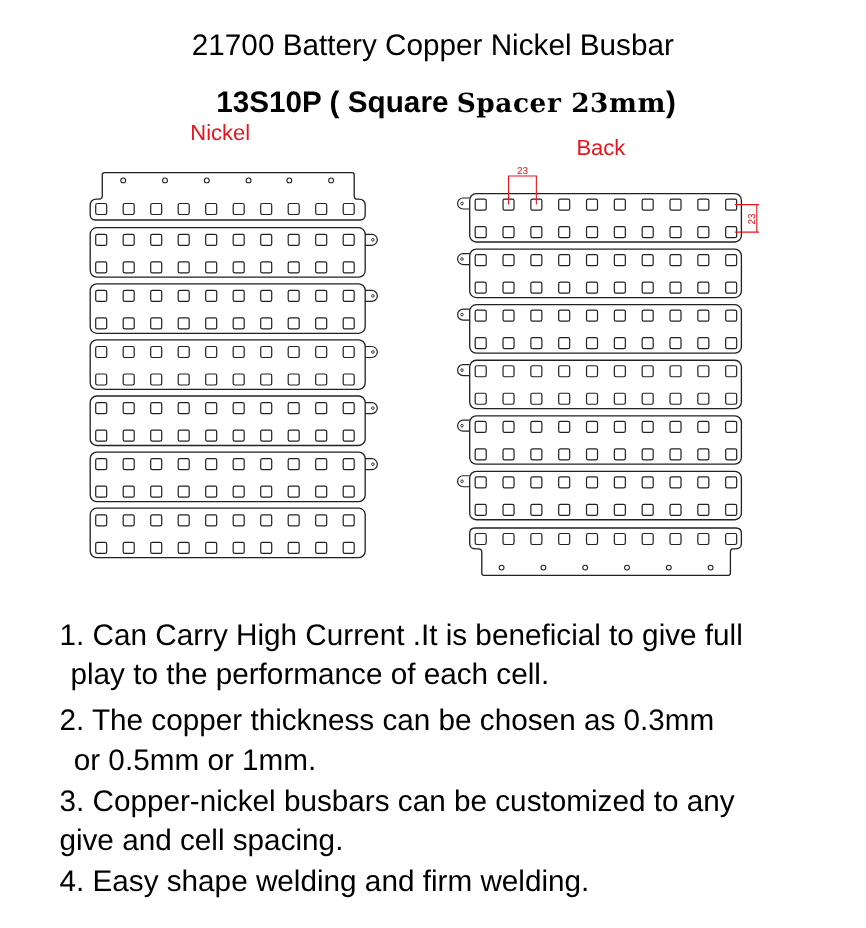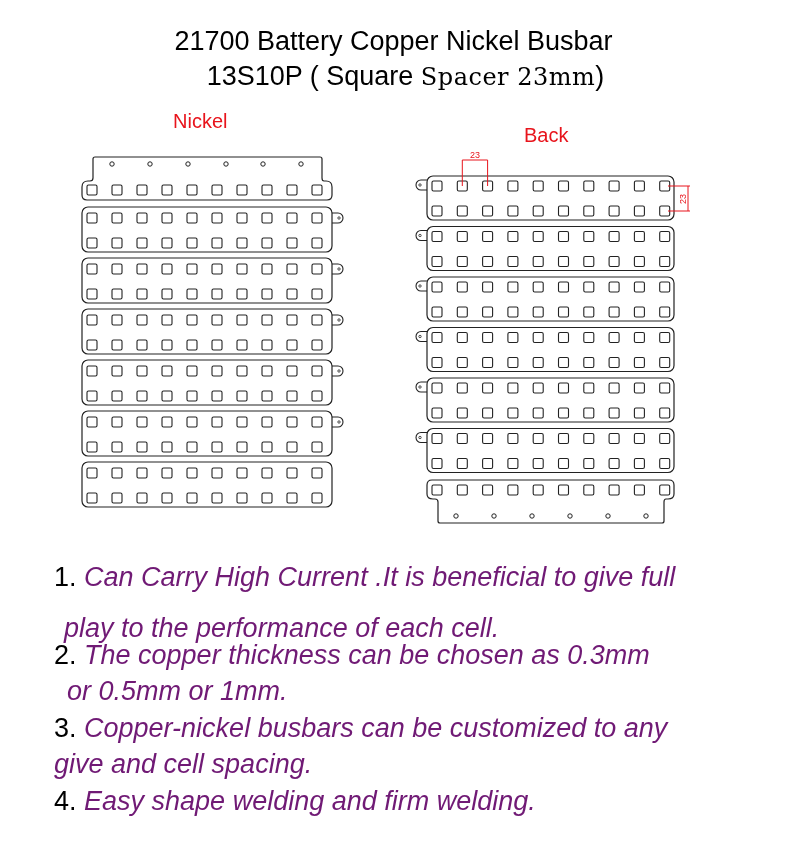--- a/index.html
+++ b/index.html
@@ -1,25 +1,25 @@
 <!DOCTYPE html>
 <html><head>
 <meta charset="utf-8">
 <style>
   html,body{margin:0;padding:0;background:#fff;}
   body{width:787px;height:844px;position:relative;overflow:hidden;font-family:"Liberation Sans",sans-serif;}
   .title{position:absolute;left:0;width:787px;text-align:center;color:#000;font-size:27px;line-height:32px;}
   .t1{top:25px;}
-  .t2{top:60px;padding-left:24px;box-sizing:border-box;}
+  .t2{top:77px;padding-left:24px;box-sizing:border-box;font-weight:bold;}
   .t2 .mono{font-family:"DejaVu Serif","Liberation Serif",serif;font-size:24px;letter-spacing:0.5px;}
   .label{position:absolute;color:#e8141c;font-size:20px;}
   svg{position:absolute;left:0;top:0;}
   .feat{position:absolute;font-size:27px;line-height:36px;white-space:nowrap;}
   .feat .num{color:#000;}
-  .feat .txt{color:#701a75;font-style:italic;}
+  .feat .txt{color:#000000;}
 </style>
 </head>
 <body>
 
 <div class="title t1"><span>21700 Battery Copper Nickel Busbar</span></div>
 <div class="title t2"><span>13S10P ( Square </span><span class="mono">Spacer 23mm</span><span>)</span></div>
 
 <div class="label" style="left:173px;top:110px;">Nickel</div>
 <div class="label" style="left:524px;top:124px;text-align:right;">Back</div>
 
@@ -332,18 +332,18 @@
     <circle cx="570" cy="516" r="2.2" fill="none" stroke="#222222" stroke-width="1"></circle>
     <circle cx="608" cy="516" r="2.2" fill="none" stroke="#222222" stroke-width="1"></circle>
     <circle cx="646" cy="516" r="2.2" fill="none" stroke="#222222" stroke-width="1"></circle>
     <path d="M462.3 186 L462.3 160 L487.6 160 L487.6 186" fill="none" stroke="#e8141c" stroke-width="1"></path>
     <text x="474.95000000000005" y="158" font-size="9" fill="#e8141c" text-anchor="middle" font-family="Liberation Sans, sans-serif">23</text>
     <path d="M668 186 L690 186 M668 211 L690 211 M688 186 L688 211" fill="none" stroke="#e8141c" stroke-width="1"></path>
     <text x="0" y="0" font-size="9" fill="#e8141c" text-anchor="middle" font-family="Liberation Sans, sans-serif" transform="translate(686,199) rotate(-90)">23</text>
   </svg>
 
 <div class="feat" style="left:54px;top:559px;"><span class="num">1.</span> <span class="txt">Can Carry High Current .It is beneficial to give full</span></div>
-<div class="feat" style="left:64px;top:595px;margin-top:15px;"><span class="txt">play to the performance of each cell.</span></div>
+<div class="feat" style="left:64px;top:595px;"><span class="txt">play to the performance of each cell.</span></div>
 <div class="feat" style="left:54px;top:637px;text-align:right;"><span class="num">2.</span> <span class="txt">The copper thickness can be chosen as 0.3mm</span></div>
 <div class="feat" style="left:67px;top:673px;"><span class="txt">or 0.5mm or 1mm.</span></div>
 <div class="feat" style="left:54px;top:710px;"><span class="num">3.</span> <span class="txt">Copper-nickel busbars can be customized to any</span></div>
 <div class="feat" style="left:54px;top:746px;"><span class="txt">give and cell spacing.</span></div>
 <div class="feat" style="left:54px;top:783px;"><span class="num">4.</span> <span class="txt">Easy shape welding and firm welding.</span></div>
 
 </body></html>

